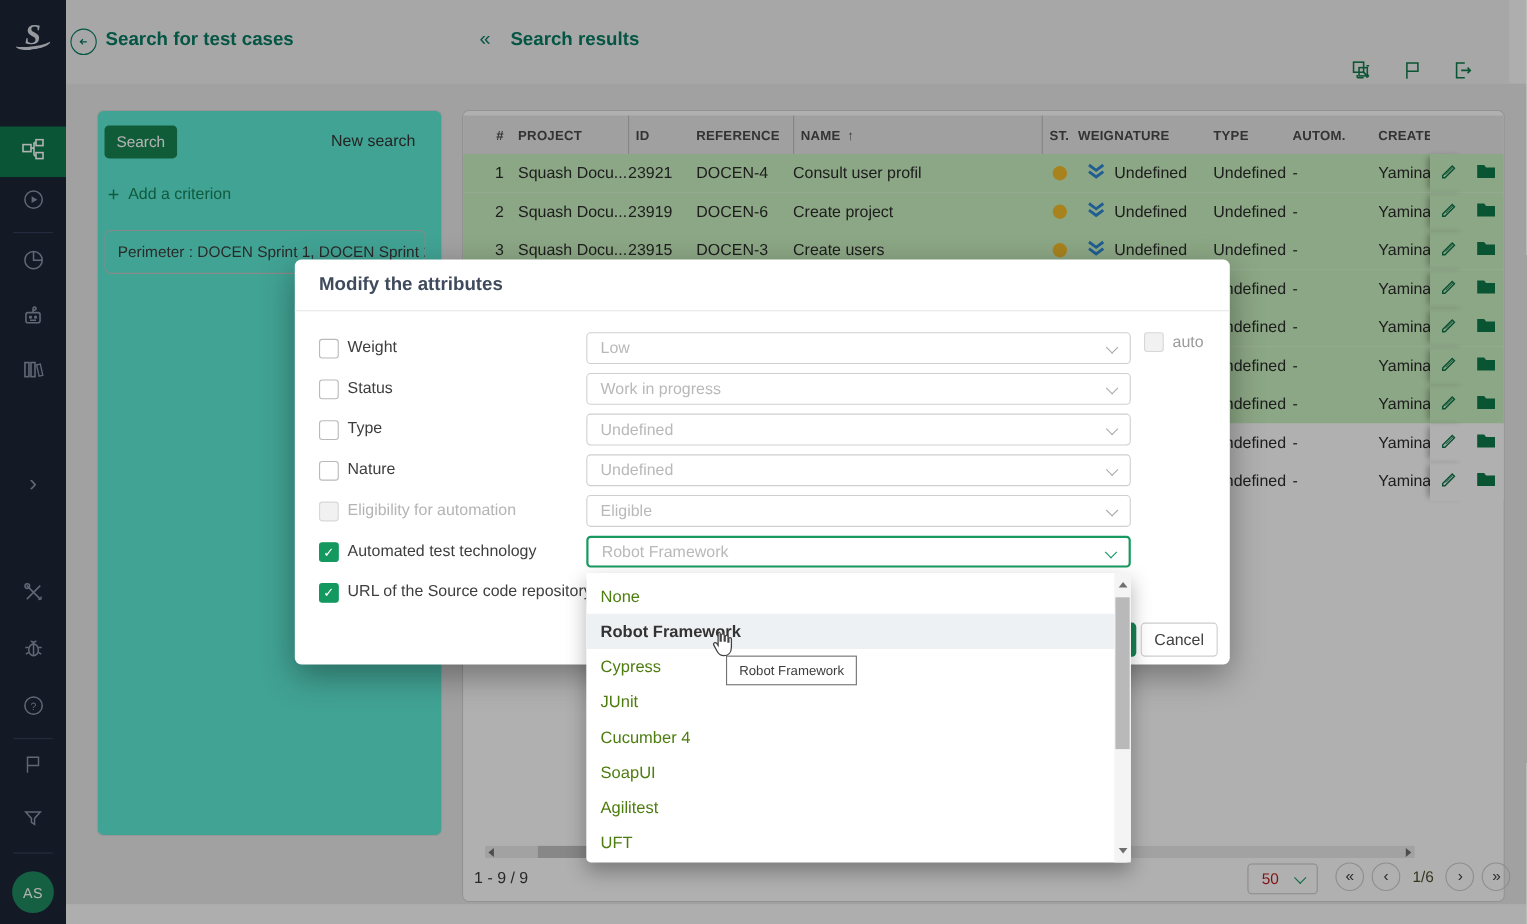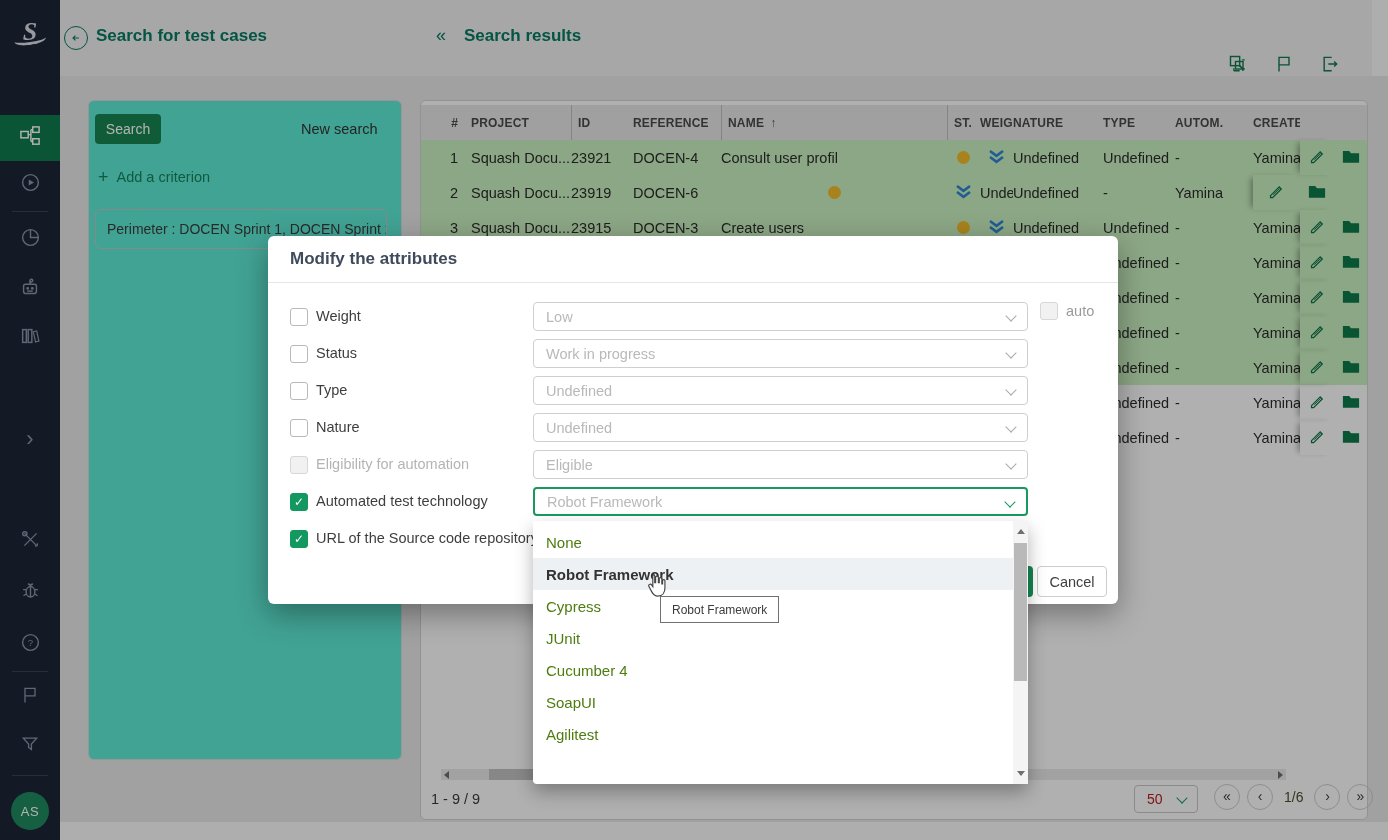--- a/index.html
+++ b/index.html
@@ -324,20 +324,21 @@
               <span><svg width="18" height="15" viewBox="0 0 20 16">
                   <path d="M1 2 h7 l2 2.5 h9 V15 H1 z" fill="#0e7a4a"></path>
                 </svg></span>
             </div>
           </div>
           <div class="tr grid selected">
             <div class="td num">2</div>
             <div class="td">Squash Docu...</div>
             <div class="td">23919</div>
             <div class="td">DOCEN-6</div>
+            <div class="td">Create project</div>
             <div class="td center">
               <span class="dot"></span>
             </div>
             <div class="td center">
               <span><svg width="17" height="15" viewBox="0 0 17 15">
                   <path d="M2 2 l6.5 4.8 L15 2" fill="none" stroke="#2e86d1" stroke-width="2.6"></path>
                   <path d="M2 8 l6.5 4.8 L15 8" fill="none" stroke="#2e86d1" stroke-width="2.6"></path>
                 </svg></span>
             </div>
             <div class="td">Undefined</div>
@@ -673,20 +674,21 @@
 
   <div class="dropdown">
     <div id="dd-items">
         <div class="dd-item">None</div>
         <div class="dd-item highlighted">Robot Framework</div>
         <div class="dd-item">Cypress</div>
         <div class="dd-item">JUnit</div>
         <div class="dd-item">Cucumber 4</div>
         <div class="dd-item">SoapUI</div>
         <div class="dd-item">Agilitest</div>
+        <div class="dd-item">UFT</div>
       </div>
     <div class="dd-scroll">
       <span class="dd-up">
           <span class="tri-u"></span>
         </span>
       <span class="dd-thumb"></span>
       <span class="dd-down">
           <span class="tri-d"></span>
         </span>
     </div>

